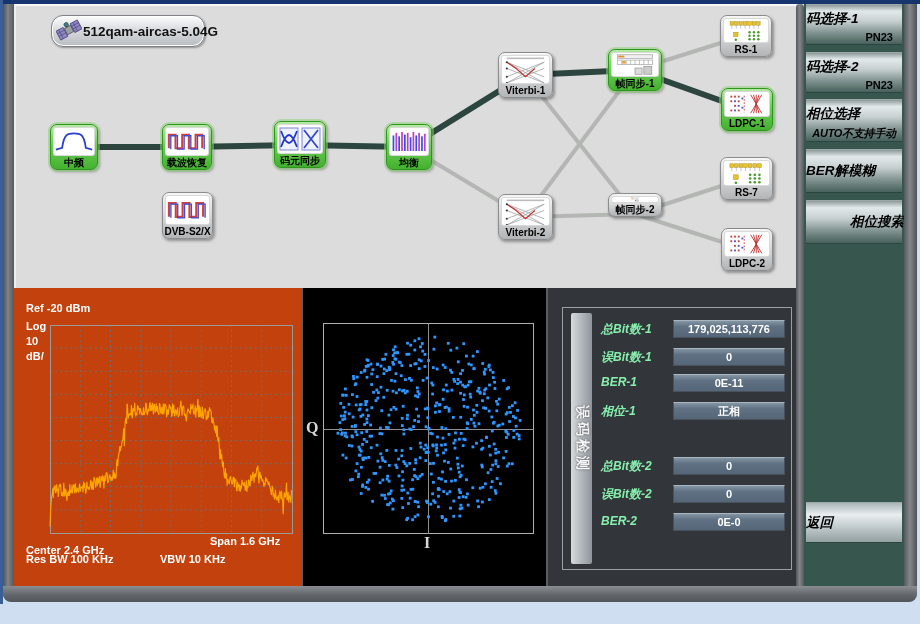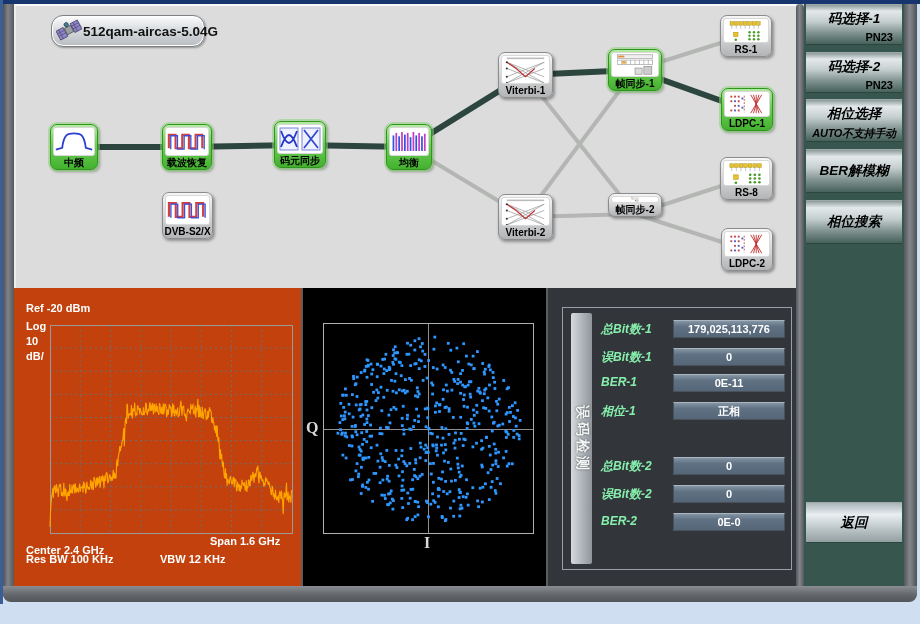--- a/index.html
+++ b/index.html
@@ -71,21 +71,21 @@
   .ber-row .val { position:absolute; left:72px; top:0; width:112px; height:18px;
     background:linear-gradient(180deg,#8495a4,#5f7183 35%,#556678);
     border:1px solid #49525c; border-top-color:#a9b5c1;
     color:#fff; font-size:11px; font-weight:bold; text-align:center; line-height:17px; white-space:nowrap; }
 
   
   .sidebar { position:absolute; left:804px; top:4px; width:100px; height:582px; background:#36564e; }
   .side-btn { position:absolute; left:2px; width:96px; cursor:pointer;
     background:linear-gradient(180deg,#8d9a9a 0%,#e3e9ea 16%,#c6cfd0 42%,#7e918e 72%,#47615b 100%);
     border-top:1px solid #9fa8a8; border-bottom:1px solid #2c453f; }
-  .side-btn .main { text-align:center; font-size:13.5px; font-weight:bold; font-style:italic;
+  .side-btn .main { font-size:13.5px; font-weight:bold; font-style:italic;
     color:#000; padding-top:5px; white-space:nowrap; }
   .side-btn .sub { font-size:11px; font-weight:bold; color:#000; padding-top:3px; white-space:nowrap; }
   .side-btn .sub.right { text-align:right; padding-right:9px; }
   .side-btn .sub.center { text-align:center; font-style:italic; letter-spacing:-.3px; }
   .side-btn.back { background:linear-gradient(180deg,#aab4b8 0%,#e9eef0 30%,#c3cccf 60%,#93a0a2 100%); }
   .side-btn.back .main { padding-top:11px; }
 </style>
 </head>
 <body>
 
@@ -345,21 +345,21 @@
               <circle cx="26" cy="19" r="1.4"></circle>
               <circle cx="31" cy="19" r="1.4"></circle>
               <circle cx="36" cy="19" r="1.4"></circle>
               <circle cx="26" cy="23" r="1.4"></circle>
               <circle cx="31" cy="23" r="1.4"></circle>
               <circle cx="36" cy="23" r="1.4"></circle>
               <circle cx="10.5" cy="23.5" r="1.4"></circle>
             </g>
           </svg>
       </div>
-      <div class="label">RS-8</div>
+      <div class="label">RS-7</div>
     </div>
 
     <div class="node gray" style="left:705px;top:222px;width:52px;height:43px;">
       <div class="icon">
         <svg viewBox="0 0 44 26">
             <g fill="#c04040">
               <rect x="4" y="4" width="2" height="2"></rect>
               <rect x="8" y="4" width="2" height="2"></rect>
               <rect x="12" y="4" width="2" height="2"></rect>
               <rect x="4" y="9" width="2" height="2"></rect>
@@ -409,21 +409,21 @@
       <rect x="36.5" y="37.5" width="242" height="208" fill="none" stroke="#9a9a9a"></rect>
       <path id="spec-trace" fill="none" stroke-width="1.1" d="M36.0 238.8 L36.5 224.6 L37.1 214.5 L37.6 208.6 L38.2 206.1 L38.8 200.4 L39.3 210.0 L39.9 198.8 L40.4 200.2 L41.0 197.0 L41.5 204.7 L42.0 204.6 L42.6 196.3 L43.1 203.0 L43.7 200.8 L44.3 208.9 L44.8 200.1 L45.4 197.2 L45.9 197.9 L46.5 195.8 L47.0 202.8 L47.5 208.0 L48.1 204.1 L48.6 206.7 L49.2 208.5 L49.8 194.8 L50.3 204.9 L50.9 208.4 L51.4 200.6 L52.0 202.2 L52.5 209.2 L53.0 212.8 L53.6 204.3 L54.1 208.0 L54.7 202.8 L55.3 208.0 L55.8 196.1 L56.4 205.3 L56.9 203.0 L57.5 204.0 L58.0 196.8 L58.5 205.5 L59.1 200.1 L59.7 196.8 L60.2 197.2 L60.8 205.5 L61.3 195.4 L61.8 203.2 L62.4 203.9 L63.0 200.1 L63.5 200.5 L64.0 203.4 L64.6 204.0 L65.2 198.2 L65.7 195.6 L66.3 203.7 L66.8 199.6 L67.3 199.3 L67.9 199.6 L68.5 198.4 L69.0 204.5 L69.6 193.5 L70.1 199.7 L70.7 195.1 L71.2 201.2 L71.8 205.6 L72.3 201.7 L72.8 193.7 L73.4 198.0 L74.0 201.0 L74.5 198.9 L75.1 201.8 L75.6 200.1 L76.2 197.6 L76.7 191.8 L77.3 197.0 L77.8 201.6 L78.3 193.3 L78.9 198.8 L79.4 201.9 L80.0 189.0 L80.5 190.3 L81.1 192.6 L81.7 199.8 L82.2 194.8 L82.8 189.6 L83.3 198.0 L83.8 189.6 L84.4 195.7 L85.0 192.0 L85.5 188.0 L86.0 199.8 L86.6 196.0 L87.2 188.2 L87.7 190.0 L88.3 193.4 L88.8 188.1 L89.3 189.0 L89.9 200.4 L90.5 191.9 L91.0 187.2 L91.6 192.9 L92.1 185.2 L92.7 184.7 L93.2 185.9 L93.8 194.6 L94.3 194.1 L94.8 191.9 L95.4 187.0 L96.0 187.0 L96.5 190.5 L97.0 191.9 L97.6 188.9 L98.2 192.8 L98.7 188.6 L99.3 181.8 L99.8 190.5 L100.4 184.6 L100.9 190.7 L101.5 186.1 L102.0 190.4 L102.6 175.8 L103.1 171.2 L103.7 178.3 L104.2 169.4 L104.8 166.3 L105.3 163.5 L105.8 158.1 L106.4 163.1 L106.9 158.9 L107.5 158.6 L108.0 153.6 L108.6 152.5 L109.1 149.0 L109.7 140.2 L110.3 158.2 L110.8 142.6 L111.3 132.7 L111.9 129.9 L112.5 135.7 L113.0 115.7 L113.5 117.3 L114.1 130.7 L114.7 127.7 L115.2 125.9 L115.8 126.7 L116.3 125.8 L116.9 126.6 L117.4 117.0 L118.0 127.9 L118.5 130.4 L119.0 120.7 L119.6 121.0 L120.1 123.4 L120.7 114.8 L121.3 126.2 L121.8 127.6 L122.3 125.7 L122.9 126.5 L123.5 117.7 L124.0 118.0 L124.5 121.4 L125.1 119.7 L125.7 126.5 L126.2 120.2 L126.8 122.9 L127.3 124.3 L127.8 126.6 L128.4 126.8 L128.9 126.4 L129.5 119.2 L130.1 127.1 L130.6 124.4 L131.2 123.8 L131.7 114.8 L132.3 116.2 L132.8 124.7 L133.4 127.1 L133.9 123.1 L134.4 120.5 L135.0 123.4 L135.6 115.3 L136.1 114.9 L136.6 123.0 L137.2 117.1 L137.8 122.6 L138.3 115.0 L138.8 116.5 L139.4 126.5 L139.9 117.3 L140.5 116.6 L141.1 124.0 L141.6 123.6 L142.2 115.5 L142.7 123.1 L143.3 118.0 L143.8 124.4 L144.4 125.3 L144.9 126.9 L145.4 115.2 L146.0 116.6 L146.6 124.2 L147.1 125.6 L147.7 118.7 L148.2 126.4 L148.8 123.5 L149.3 115.5 L149.8 126.5 L150.4 121.2 L150.9 116.1 L151.5 116.5 L152.1 118.6 L152.6 129.1 L153.1 126.8 L153.7 121.4 L154.3 126.8 L154.8 121.2 L155.3 116.3 L155.9 118.5 L156.4 120.2 L157.0 118.8 L157.6 128.7 L158.1 127.5 L158.7 115.4 L159.2 124.9 L159.8 117.1 L160.3 127.8 L160.8 127.9 L161.4 121.8 L162.0 121.9 L162.5 126.1 L163.1 124.7 L163.6 119.5 L164.2 129.2 L164.7 127.7 L165.3 127.2 L165.8 120.9 L166.4 117.3 L166.9 112.9 L167.5 120.1 L168.0 127.8 L168.6 119.1 L169.1 119.1 L169.7 117.7 L170.2 126.1 L170.8 127.5 L171.3 125.9 L171.8 129.3 L172.4 133.3 L172.9 126.8 L173.5 122.3 L174.0 121.1 L174.6 123.0 L175.1 123.2 L175.7 124.8 L176.3 125.5 L176.8 115.7 L177.3 120.5 L177.9 120.7 L178.4 118.0 L179.0 116.8 L179.5 125.2 L180.1 126.1 L180.7 123.2 L181.2 117.6 L181.8 129.4 L182.3 120.0 L182.8 123.5 L183.4 117.7 L183.9 110.9 L184.5 129.5 L185.1 117.1 L185.6 129.0 L186.2 119.0 L186.7 127.1 L187.3 130.0 L187.8 125.5 L188.3 118.9 L188.9 130.3 L189.4 130.5 L190.0 123.8 L190.6 122.9 L191.1 120.3 L191.7 123.4 L192.2 132.2 L192.8 128.3 L193.3 131.2 L193.8 122.7 L194.4 129.8 L195.0 123.7 L195.5 119.4 L196.1 122.4 L196.6 122.3 L197.2 124.2 L197.7 133.8 L198.3 134.6 L198.8 129.3 L199.4 134.2 L199.9 135.4 L200.5 142.4 L201.0 137.7 L201.6 145.2 L202.1 137.6 L202.7 148.9 L203.2 137.7 L203.8 151.0 L204.3 153.8 L204.8 149.2 L205.4 162.1 L205.9 171.4 L206.5 161.3 L207.0 170.9 L207.6 166.0 L208.1 173.8 L208.7 179.1 L209.3 173.5 L209.8 182.9 L210.3 188.6 L210.9 190.3 L211.4 180.4 L212.0 190.6 L212.5 185.4 L213.1 197.6 L213.7 190.7 L214.2 192.8 L214.8 194.5 L215.3 196.1 L215.8 190.4 L216.4 188.1 L216.9 190.7 L217.5 194.3 L218.1 196.6 L218.6 194.4 L219.2 189.5 L219.7 189.4 L220.3 199.1 L220.8 190.3 L221.3 192.7 L221.9 192.3 L222.5 201.5 L223.0 203.3 L223.6 193.7 L224.1 199.2 L224.7 196.2 L225.2 202.9 L225.8 196.5 L226.3 203.8 L226.9 197.9 L227.4 200.7 L228.0 191.9 L228.5 195.7 L229.1 195.8 L229.6 198.0 L230.2 194.0 L230.7 197.3 L231.3 202.6 L231.8 200.8 L232.3 192.4 L232.9 204.0 L233.4 198.6 L234.0 199.0 L234.5 192.1 L235.1 192.4 L235.6 197.7 L236.2 197.7 L236.8 186.8 L237.3 188.7 L237.8 193.0 L238.4 188.1 L238.9 183.8 L239.5 188.4 L240.0 194.8 L240.6 186.5 L241.2 185.8 L241.7 189.2 L242.3 184.9 L242.8 179.5 L243.3 182.2 L243.9 177.6 L244.4 189.0 L245.0 195.4 L245.6 184.2 L246.1 184.5 L246.7 190.7 L247.2 187.3 L247.8 192.0 L248.3 192.9 L248.8 191.8 L249.4 194.1 L249.9 198.8 L250.5 195.7 L251.1 196.4 L251.6 189.4 L252.2 192.0 L252.7 190.5 L253.3 193.8 L253.8 194.3 L254.3 196.9 L254.9 193.6 L255.5 197.3 L256.0 199.2 L256.6 201.7 L257.1 205.6 L257.6 207.0 L258.2 198.6 L258.8 199.6 L259.3 208.8 L259.9 205.2 L260.4 210.6 L261.0 209.5 L261.5 201.7 L262.1 209.6 L262.6 212.1 L263.1 208.8 L263.7 212.5 L264.3 207.3 L264.8 214.9 L265.4 205.1 L265.9 203.6 L266.4 205.3 L267.0 211.3 L267.5 202.7 L268.1 209.6 L268.6 212.8 L269.2 226.2 L269.8 210.7 L270.3 204.3 L270.9 209.1 L271.4 208.8 L271.9 205.2 L272.5 194.8 L273.0 212.3 L273.6 210.3 L274.1 203.8 L274.7 214.4 L275.3 209.7 L275.8 208.1 L276.4 210.5 L276.9 215.0 L277.4 203.0 L278.0 203.9 " stroke="#FFA500"></path>
     </svg>
     <div class="spec-text" style="left:12px;top:14px;">Ref  -20 dBm</div>
     <div class="spec-text" style="left:12px;top:32px;">Log</div>
     <div class="spec-text" style="left:12px;top:47px;">10</div>
     <div class="spec-text" style="left:12px;top:62px;">dB/</div>
     <div class="spec-text" style="left:12px;top:256px;">Center 2.4 GHz</div>
     <div class="spec-text" style="left:196px;top:247px;">Span 1.6 GHz</div>
     <div class="spec-text" style="left:12px;top:265px;">Res BW 100 KHz</div>
-    <div class="spec-text" style="left:146px;top:265px;">VBW 12 KHz</div>
+    <div class="spec-text" style="left:146px;top:265px;">VBW 10 KHz</div>
   </div>
   <div class="divider-1"></div>
 
   <div class="constellation-panel">
     <svg class="con-svg" id="con-svg">
       <rect x="20.5" y="35.5" width="210" height="210" fill="none" stroke="#b0b0b0"></rect>
       <line x1="125.5" y1="35.5" x2="125.5" y2="245.5" stroke="#909090"></line>
       <line x1="20.5" y1="141.5" x2="230.5" y2="141.5" stroke="#909090"></line>
       <g id="con-dots">
           <rect x="74.0" y="103.2" width="2.8" height="2.8" fill="#2E96FF"></rect>
@@ -1019,21 +1019,21 @@
       <div class="sub right">PN23</div>
     </div>
     <div class="side-btn" style="top:95px;height:43px;">
       <div class="main">相位选择</div>
       <div class="sub center">AUTO不支持手动</div>
     </div>
     <div class="side-btn" style="top:145px;height:44px;">
       <div class="main" style="padding-top:12px;">BER解模糊</div>
     </div>
     <div class="side-btn" style="top:196px;height:44px;">
-      <div class="main" style="padding-top:12px;">相位搜索</div>
+      <div class="main" style="padding-top:12px;padding-left:44px;">相位搜索</div>
     </div>
     <div class="side-btn back" style="top:498px;height:41px;">
       <div class="main">返回</div>
     </div>
   </div>
 
   <div class="frame-divider"></div>
   <div class="frame-right"></div>
   <div class="frame-bottom"></div>
 </div>

